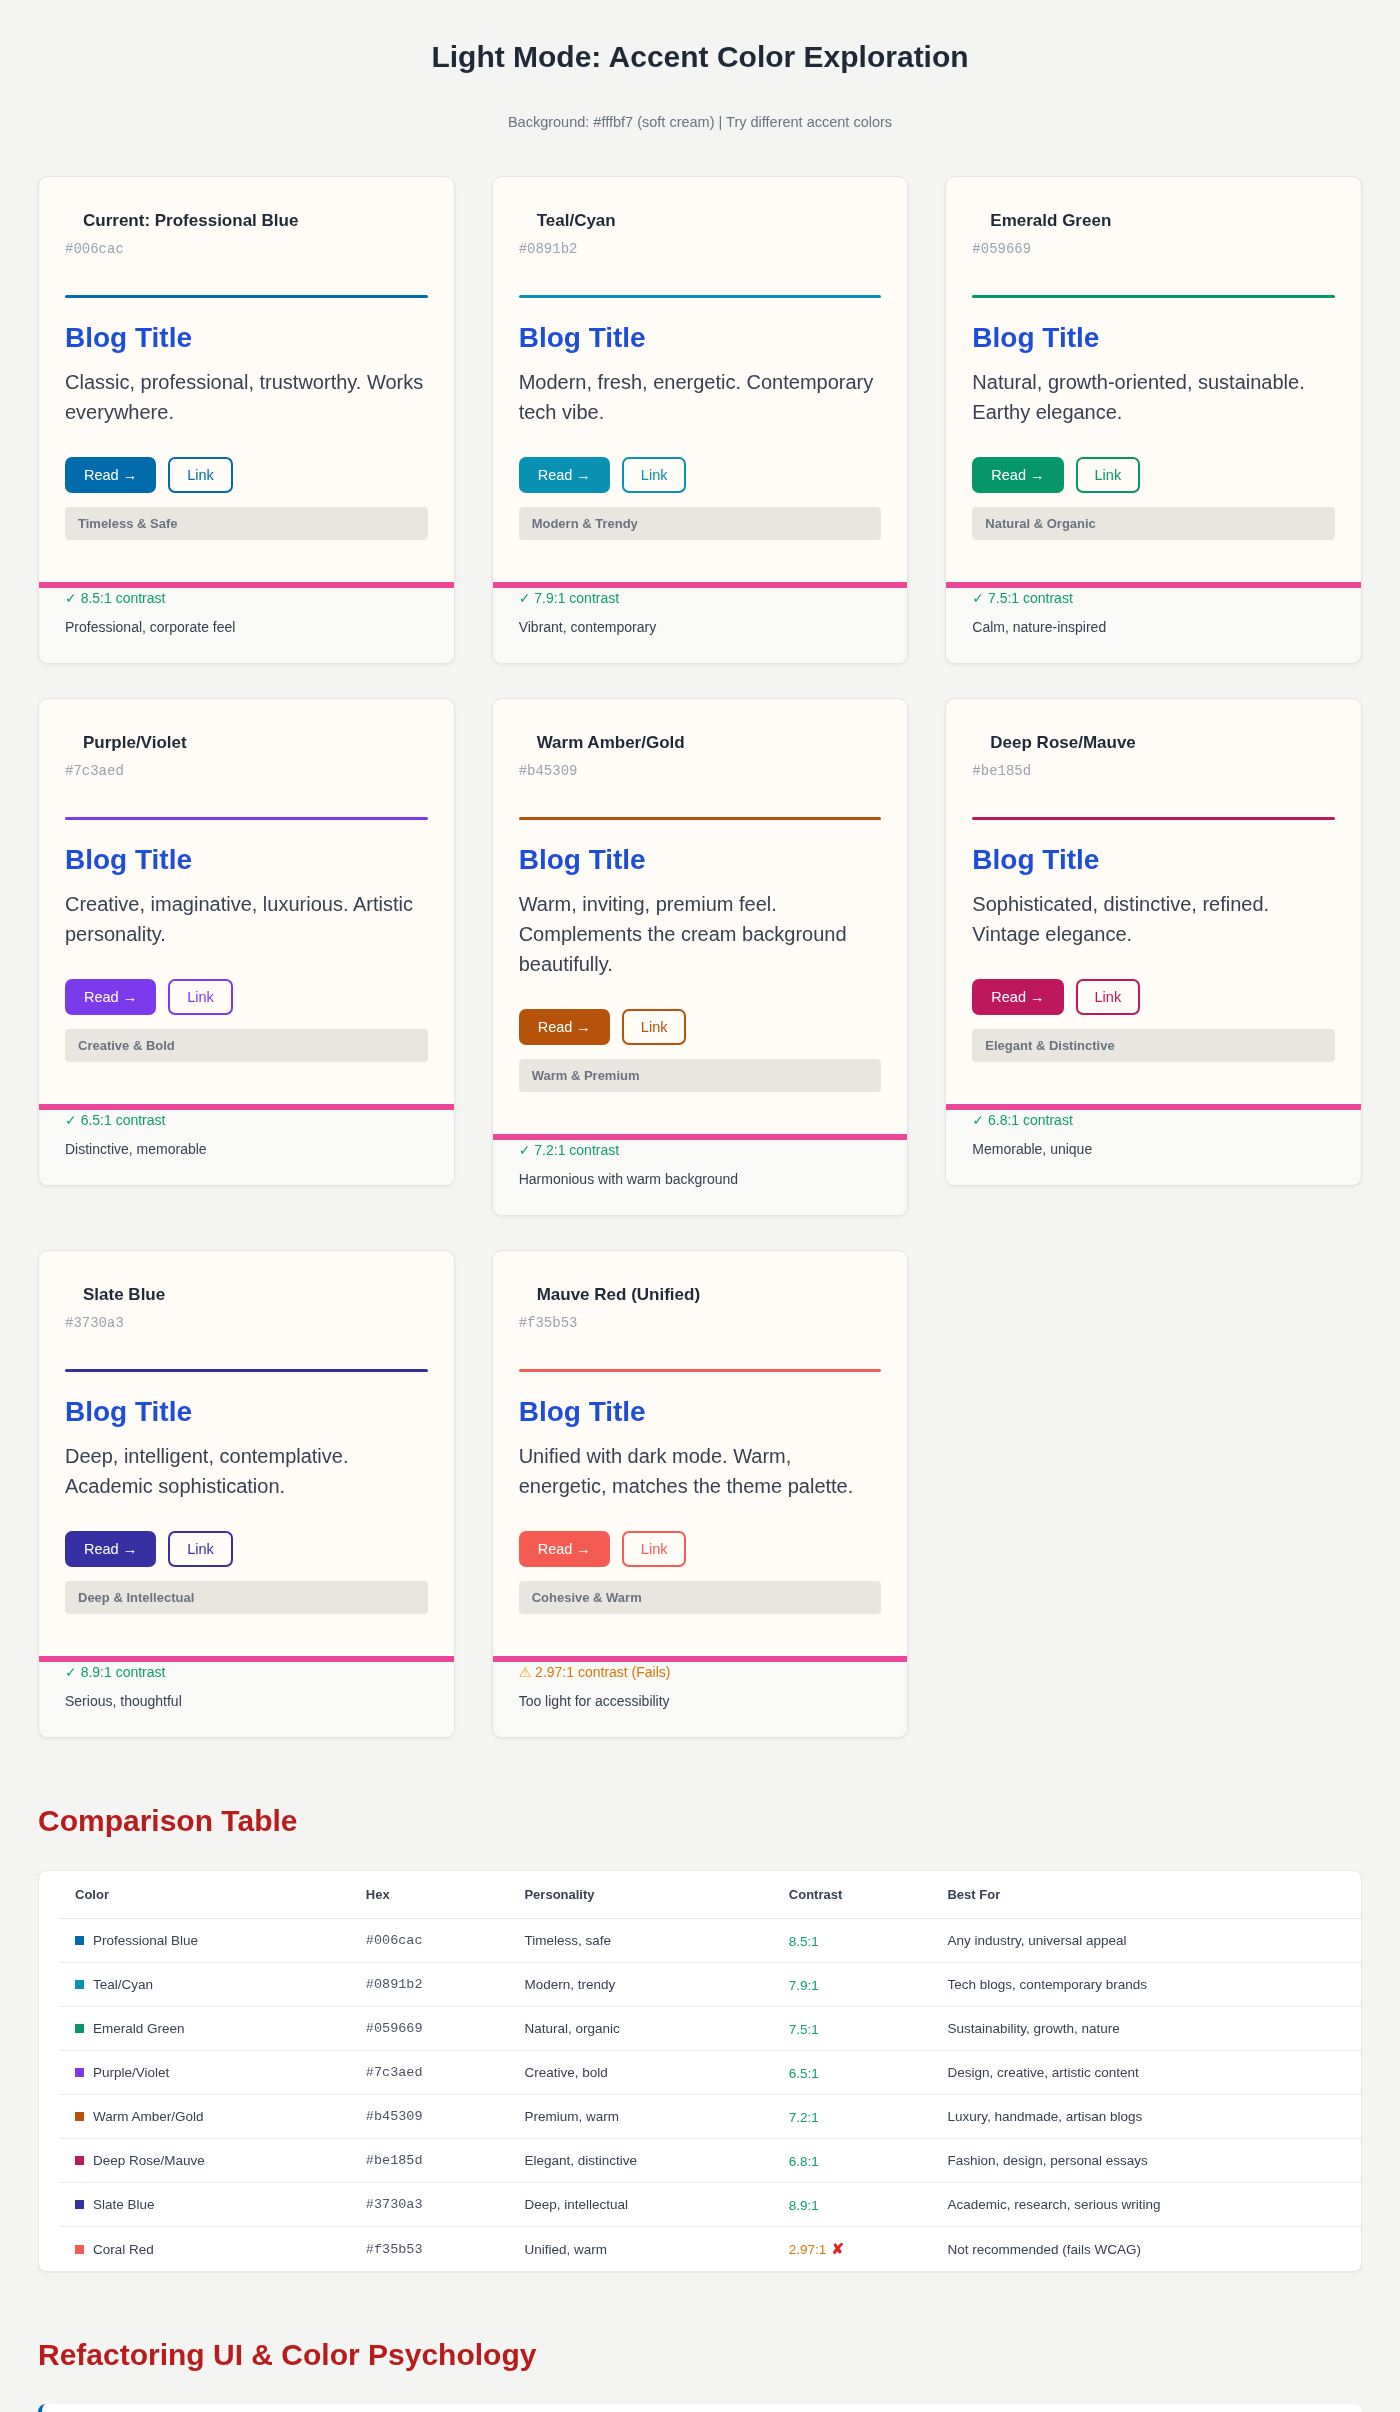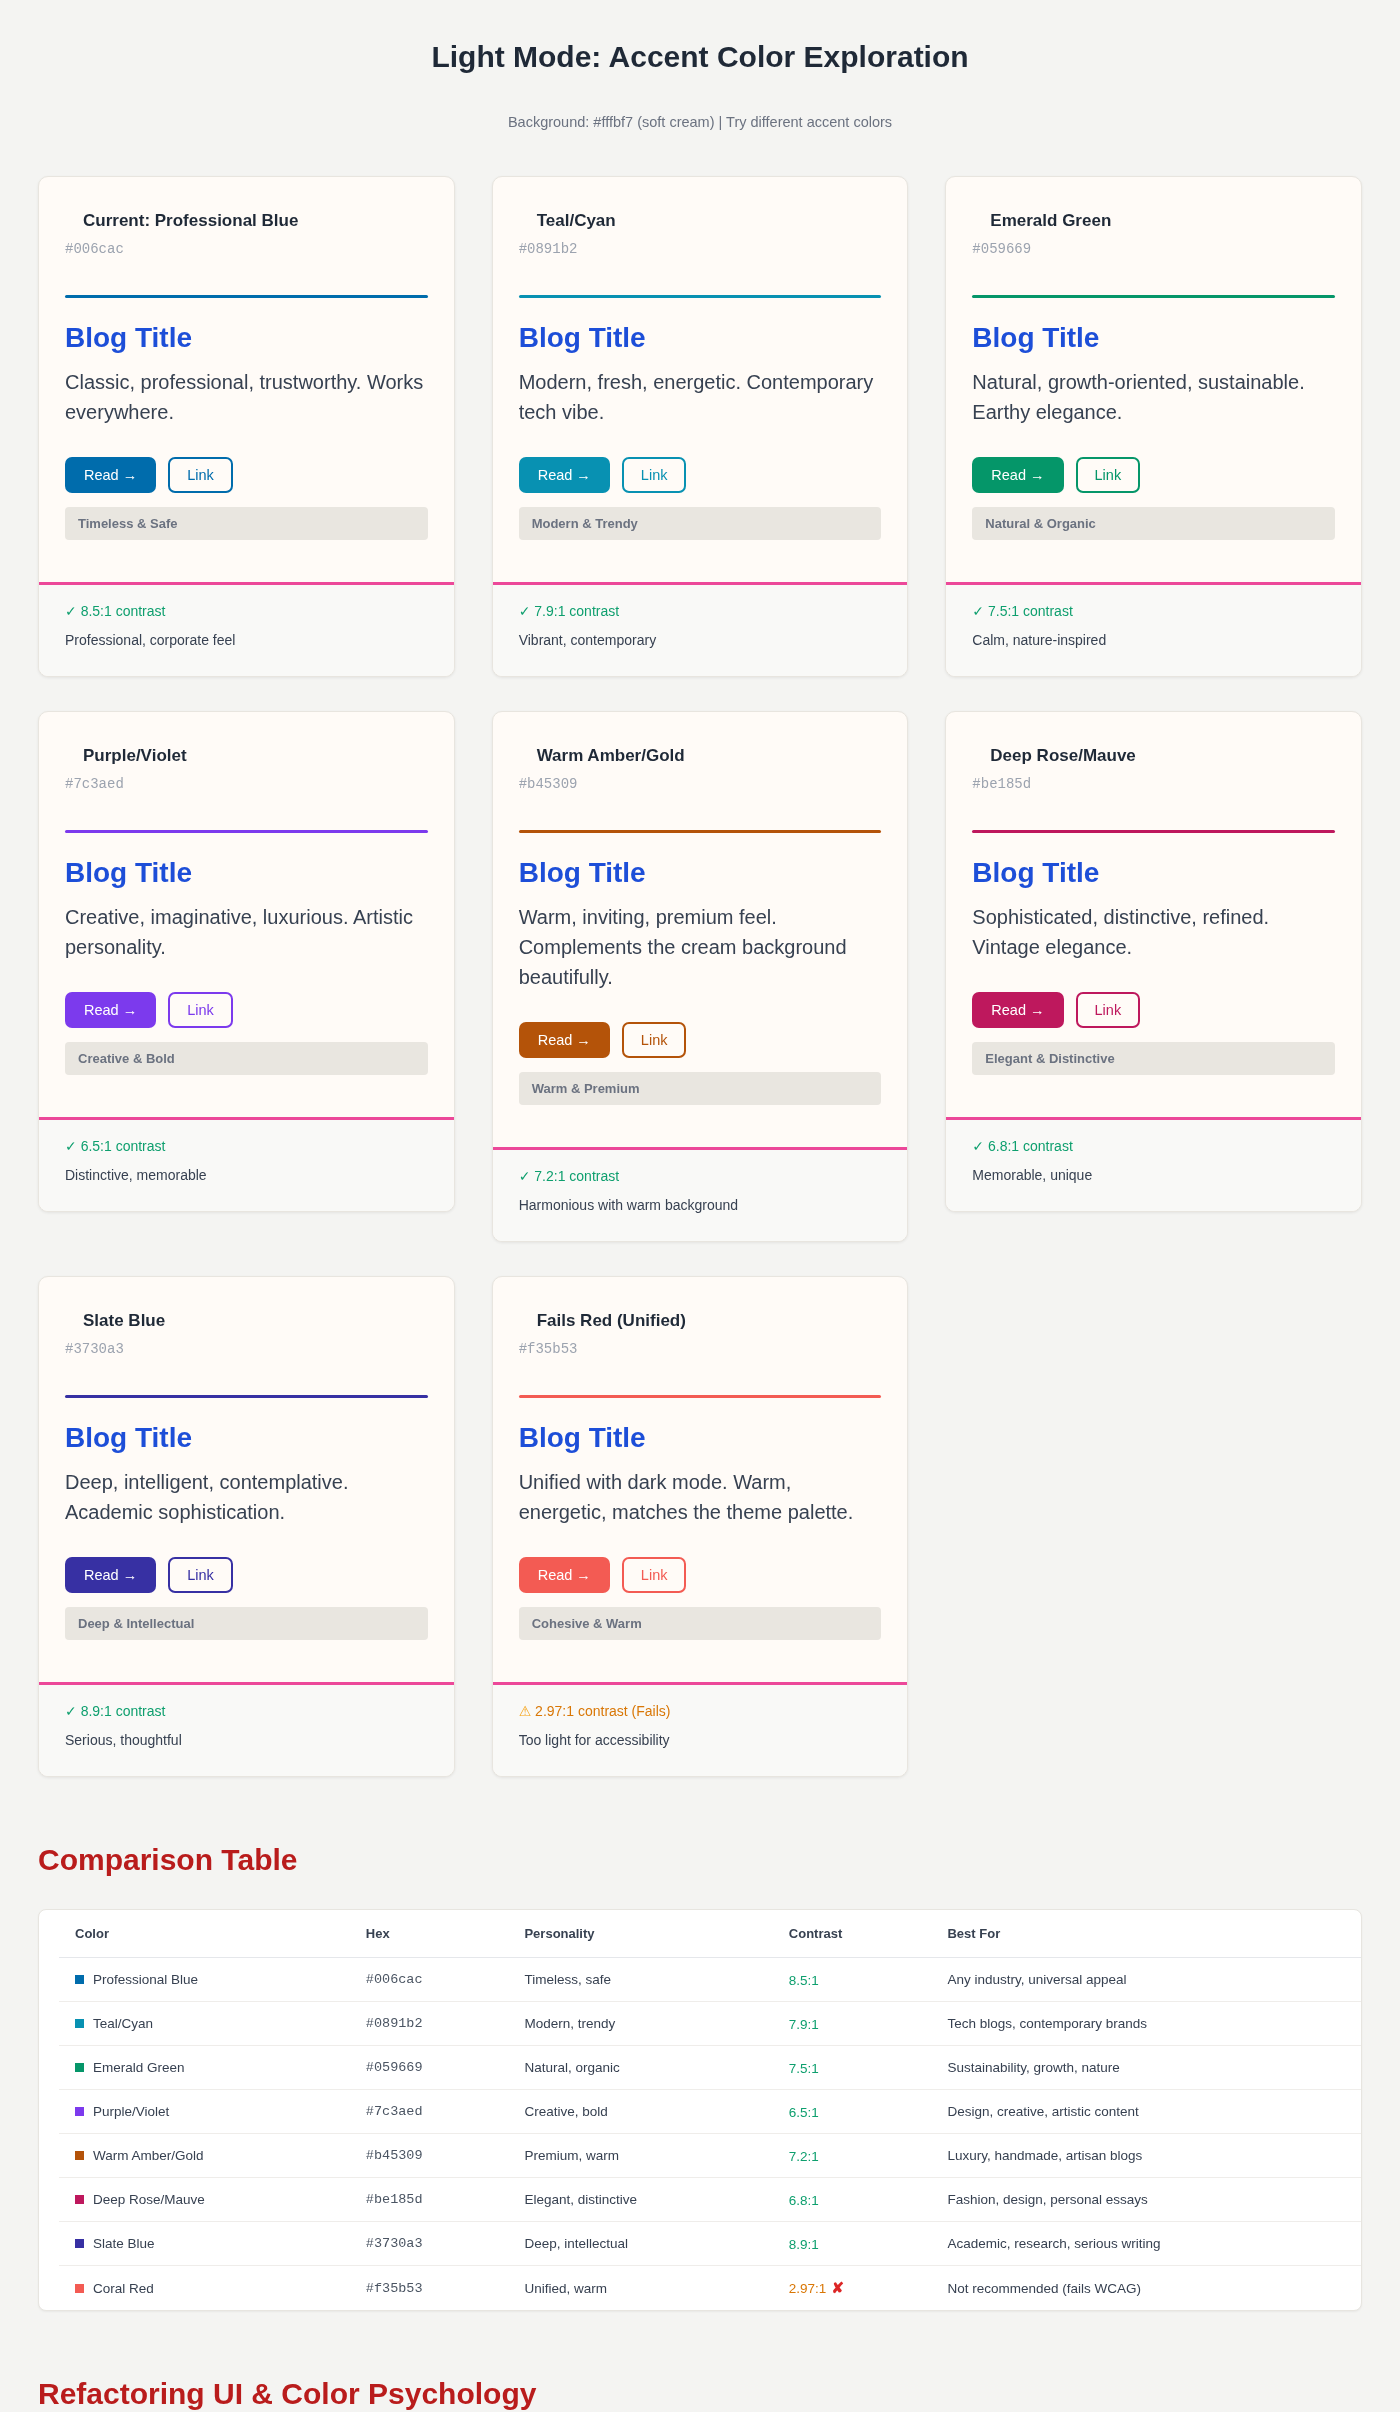--- a/index.html
+++ b/index.html
@@ -27,21 +27,21 @@
   .card-body { padding: 28px 26px 0; }
   .card-name { font-size: 17px; font-weight: bold; margin: 6px 18px 10px; color: #1f2937; }
   .card-hex { font-family: "Liberation Mono", "DejaVu Sans Mono", monospace; color: #9ca3af; font-size: 14px; margin: 0 0 38px; }
   .accent-bar { height: 3px; border-radius: 2px; margin: 0 0 24px; }
   .blog-title { font-size: 28px; font-weight: bold; margin: 0 0 13px; color: #1d4ed8; }
   .card-desc { font-size: 20px; color: #374151; line-height: 1.5; margin: 0 0 30px; }
   .btn-row { display: flex; gap: 12px; margin-bottom: 14px; }
   .btn-read { color: #fff; border: none; border-radius: 7px; padding: 10px 19px; font-size: 14.5px; font-family: inherit; cursor: pointer; }
   .btn-link { background: transparent; border: 2px solid; border-radius: 7px; padding: 8px 17px; font-size: 14.5px; font-family: inherit; cursor: pointer; }
   .badge { background: #e9e6e0; color: #6b7280; font-weight: bold; font-size: 13px; padding: 9px 13px; border-radius: 4px; margin-bottom: 42px; }
-  .card-footer { border-top: 3px solid #ec4899; background: #f9f9f7; padding: 18px 26px 28px; margin-top: 24px; }
+  .card-footer { border-top: 6px solid #ec4899; background: #f9f9f7; padding: 2px 26px 28px; margin-top: 24px; }
   .contrast-line { font-size: 14px; margin: 0 0 13px; }
   .contrast-line.pass { color: #0e9f6e; }
   .contrast-line.fail { color: #d97706; }
   .contrast-line.fail .status-icon { color: #f59e0b; }
   .feel { font-size: 14px; color: #374151; margin: 0; }
 
   .section-heading { font-size: 30px; font-weight: bold; margin: 66px 0 32px; color: #b91c1c; }
 
   
   .table-card { background: #fff; border: 1px solid #e7e5e0; border-radius: 8px; box-shadow: 0 1px 2px rgba(0,0,0,.05); overflow: hidden; }
@@ -202,21 +202,21 @@
       <div class="badge">Deep &amp; Intellectual</div>
     </div>
     <div class="card-footer">
       <p class="contrast-line pass"><span class="status-icon">✓</span> <span class="contrast-text">8.9:1 contrast</span></p>
       <p class="feel">Serious, thoughtful</p>
     </div>
   </article>
 
   <article class="card">
     <div class="card-body">
-      <h3 class="card-name">Fails Red (Unified)</h3>
+      <h3 class="card-name">Mauve Red (Unified)</h3>
       <p class="card-hex">#f35b53</p>
       <div class="accent-bar" style="background: rgb(243, 91, 83);"></div>
       <h2 class="blog-title">Blog Title</h2>
       <p class="card-desc">Unified with dark mode. Warm, energetic, matches the theme palette.</p>
       <div class="btn-row">
         <button class="btn-read" style="background: rgb(243, 91, 83);">Read →</button>
         <button class="btn-link" style="border-color: rgb(243, 91, 83); color: rgb(243, 91, 83);">Link</button>
       </div>
       <div class="badge">Cohesive &amp; Warm</div>
     </div>

